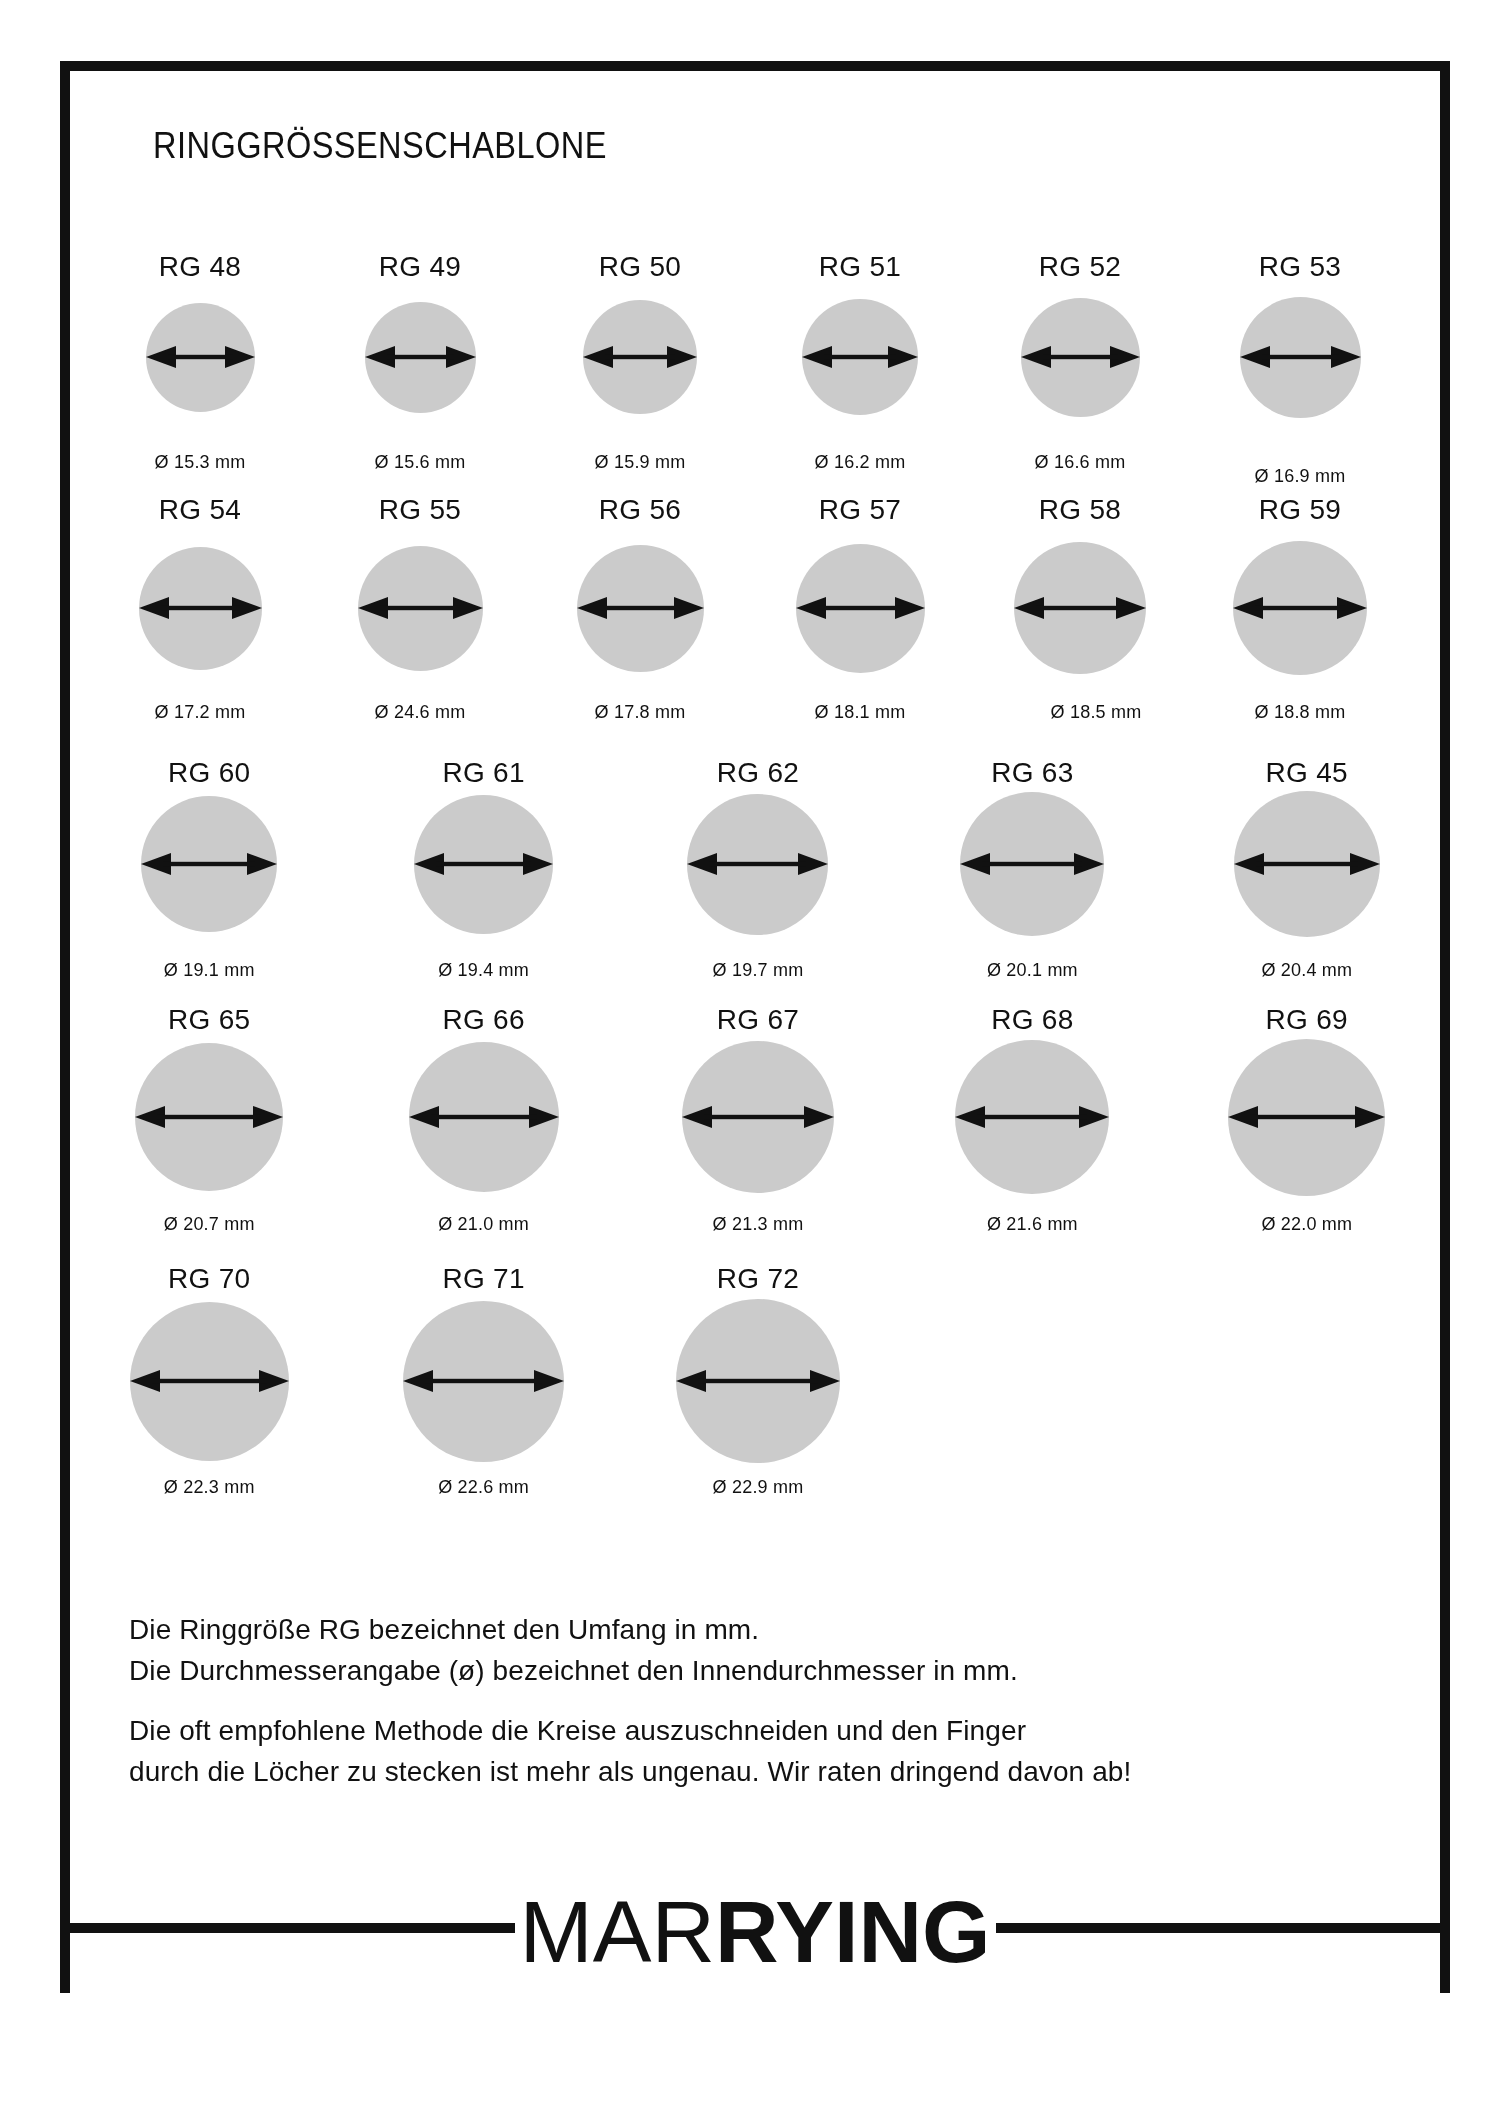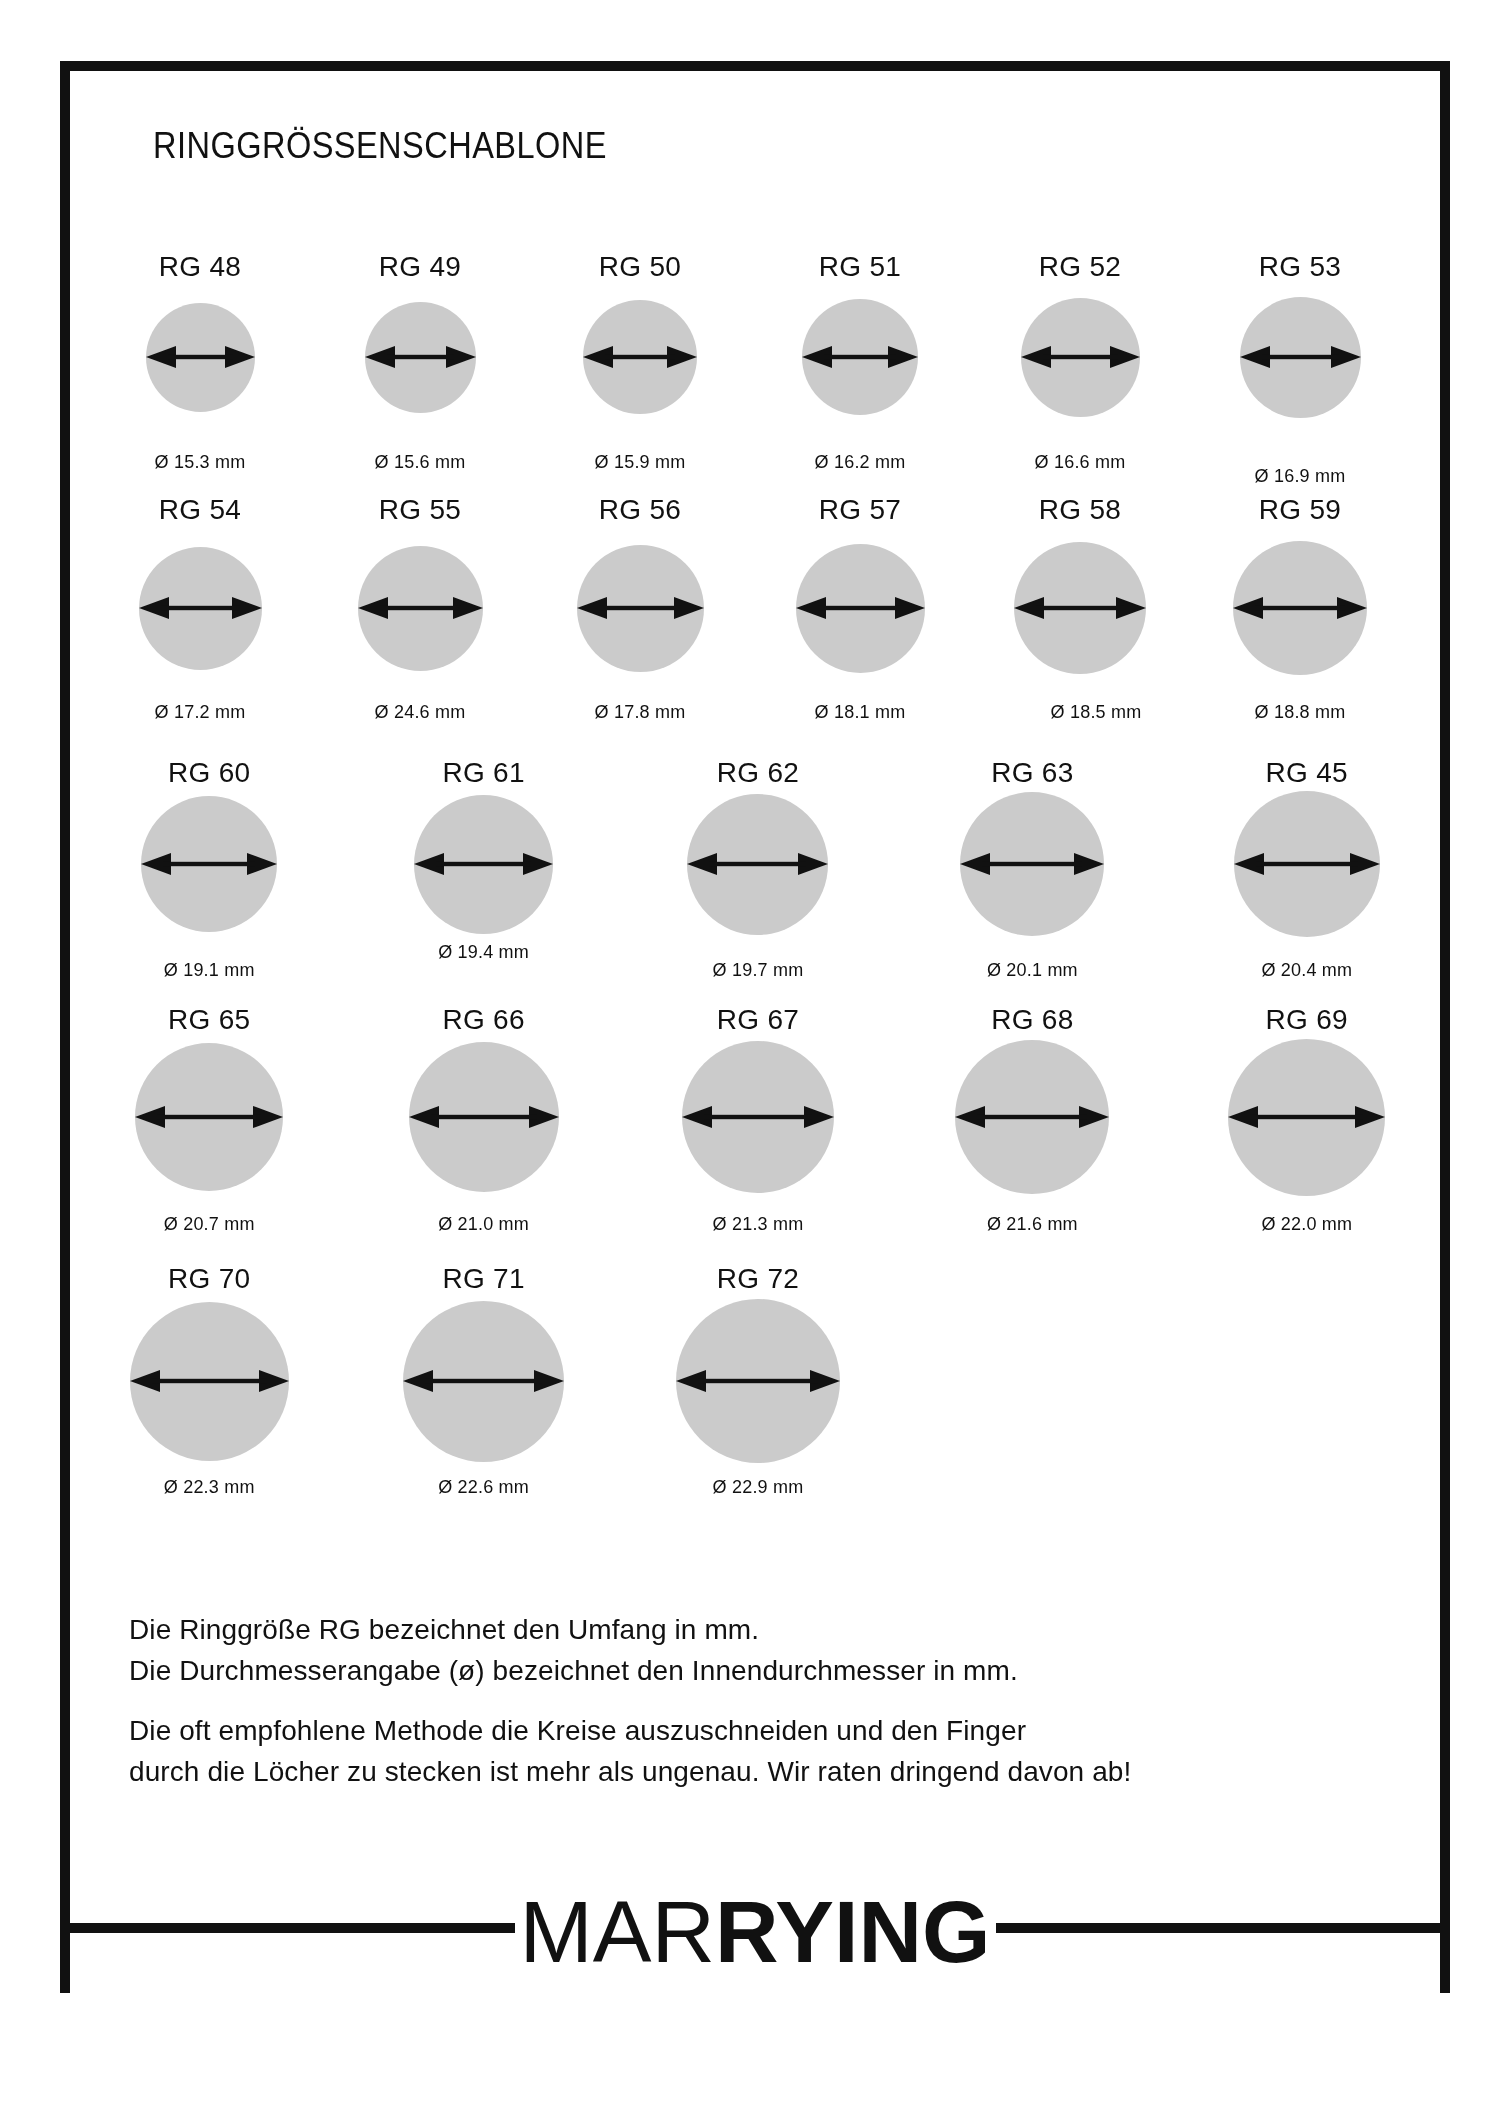--- a/index.html
+++ b/index.html
@@ -245,21 +245,21 @@
           <div class="rg">RG 61</div>
           <div class="zone" style="height: 152px;">
             <div class="circle" style="width: 139px; height: 139px;">
               <svg width="139" height="26" viewBox="0 0 139 26">
                 <polygon class="arrow-shape" points="0,13 30,2 30,24"></polygon>
                 <polygon class="arrow-shape" points="139,13 109,2 109,24"></polygon>
                 <rect class="arrow-shape" x="22" y="10.8" width="95" height="4.4"></rect>
               </svg>
             </div>
           </div>
-          <div class="dia" style="">Ø 19.4 mm</div>
+          <div class="dia" style="margin-top: 18px;">Ø 19.4 mm</div>
         </div>
         <div class="cell">
           <div class="rg">RG 62</div>
           <div class="zone" style="height: 152px;">
             <div class="circle" style="width: 141px; height: 141px;">
               <svg width="141" height="26" viewBox="0 0 141 26">
                 <polygon class="arrow-shape" points="0,13 30,2 30,24"></polygon>
                 <polygon class="arrow-shape" points="141,13 111,2 111,24"></polygon>
                 <rect class="arrow-shape" x="22" y="10.8" width="97" height="4.4"></rect>
               </svg>

